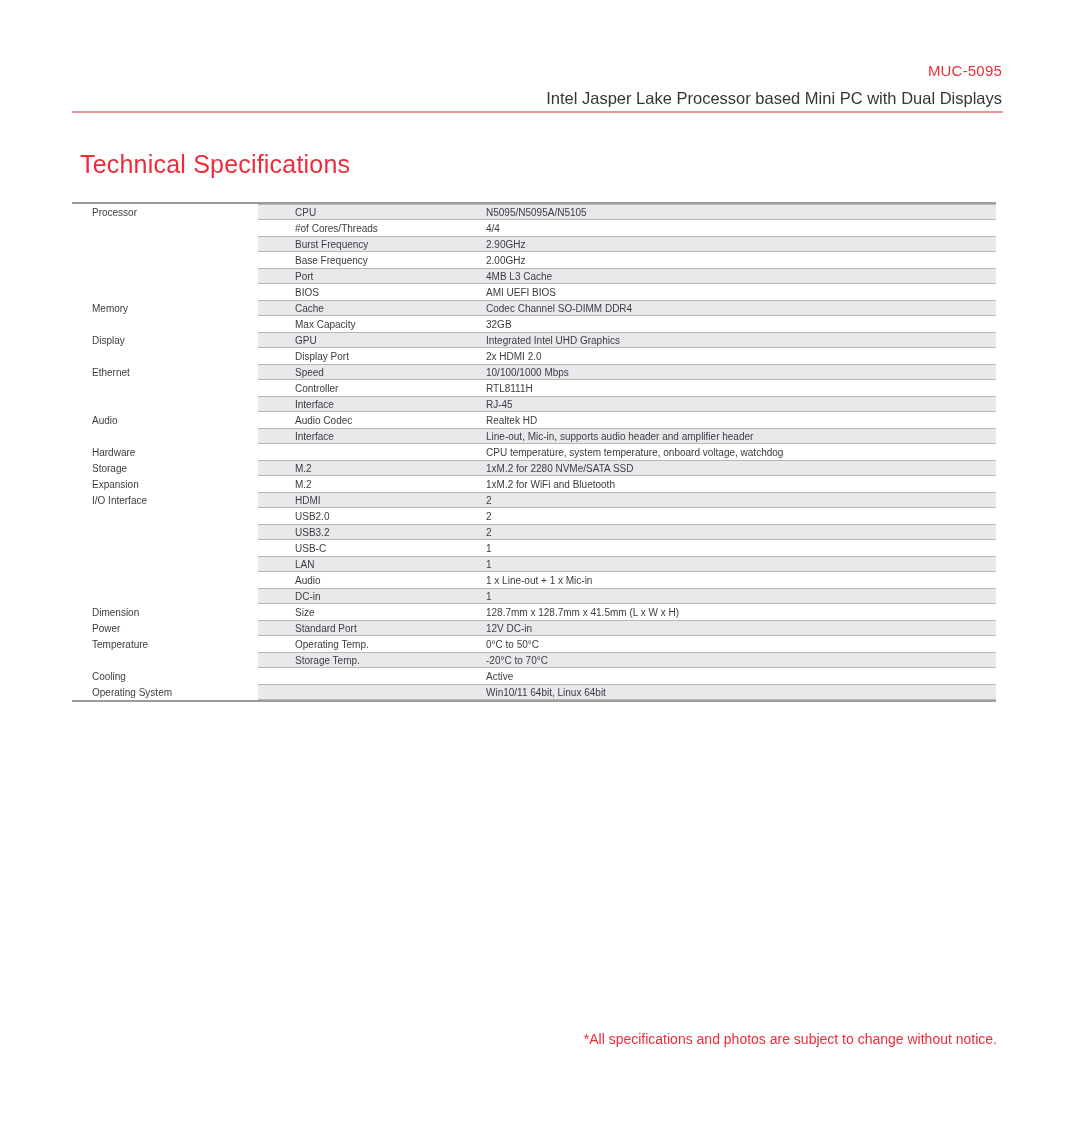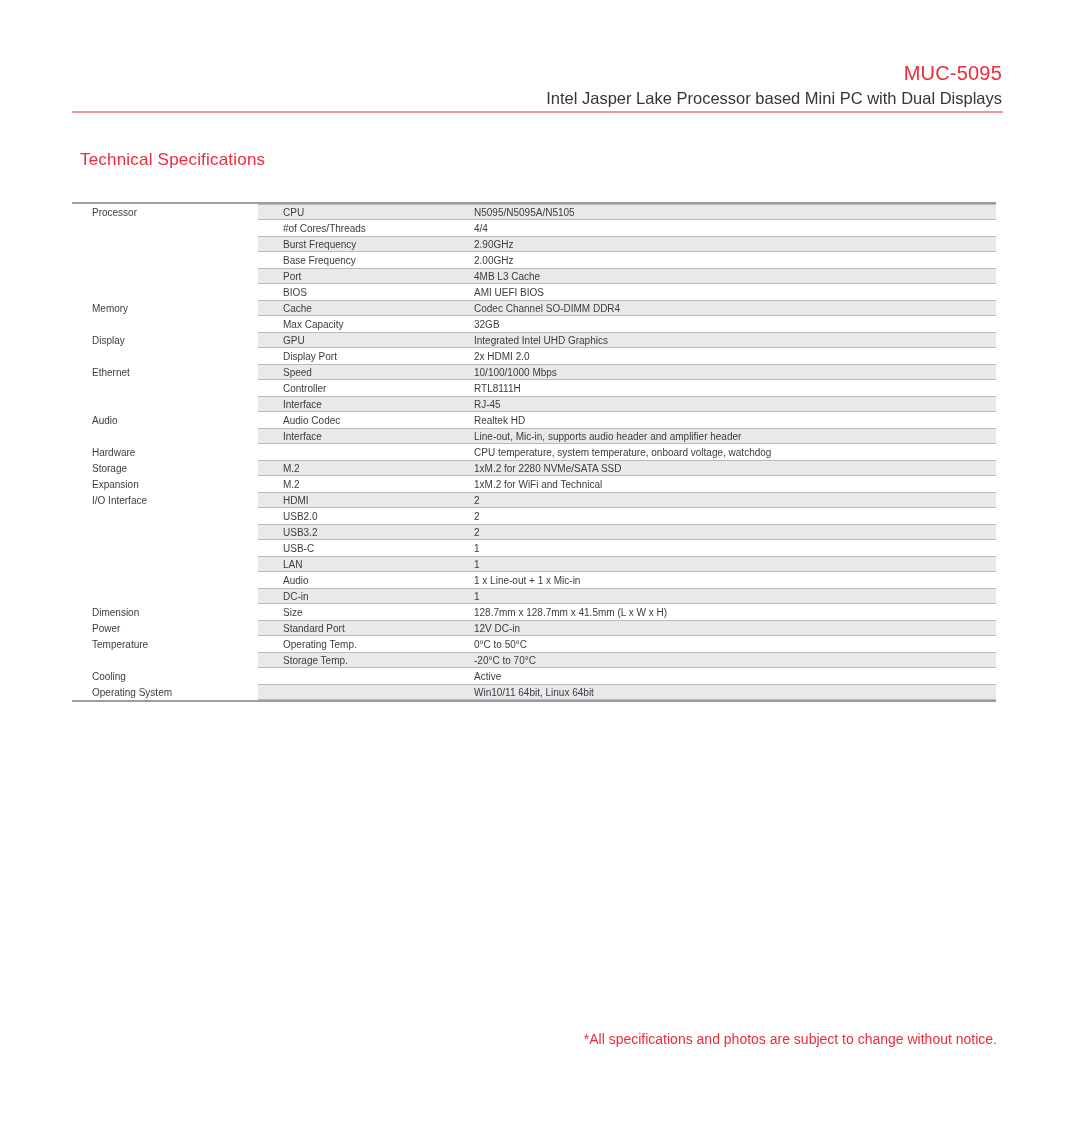--- a/index.html
+++ b/index.html
@@ -16,21 +16,21 @@
     width: 1080px;
     height: 1129px;
     position: relative;
     font-family: "Liberation Sans", sans-serif;
     overflow: hidden;
   }
   .model {
     position: absolute;
     top: 62px;
     right: 78px;
-    font-size: 20px;
+    font-size: 15px;
     font-weight: 500;
     color: var(--accent-red);
     letter-spacing: 0.2px;
   }
   .subtitle {
     position: absolute;
     top: 89px;
     right: 78px;
     font-size: 16.5px;
     color: #35353b;
@@ -41,21 +41,21 @@
     left: 72px;
     top: 111px;
     width: 931px;
     height: 2px;
     background: var(--rule-red);
   }
   .page-title {
     position: absolute;
     left: 80px;
     top: 150px;
-    font-size: 17px;
+    font-size: 25px;
     font-weight: 500;
     color: var(--accent-red);
     letter-spacing: 0.2px;
   }
   .spec-table {
     position: absolute;
     left: 72px;
     top: 202px;
     width: 924px;
     border-top: 2px solid var(--table-border);
@@ -71,20 +71,21 @@
   .cat {
     width: 186px;
     padding-left: 20px;
     display: flex;
     align-items: center;
   }
   .spec {
     flex: 1;
     display: flex;
     align-items: stretch;
+    padding-left: 12px;
   }
   .row.shaded .spec {
     background: var(--row-shade);
     box-shadow: inset 0 1px 0 var(--row-border), inset 0 -1px 0 var(--row-border);
   }
   .attr {
     width: 216px;
     padding-left: 25px;
     display: flex;
     align-items: center;
@@ -249,21 +250,21 @@
     <div class="spec">
       <div class="attr">M.2</div>
       <div class="val">1xM.2 for 2280 NVMe/SATA SSD</div>
     </div>
   </div>
 
   <div class="row">
     <div class="cat">Expansion</div>
     <div class="spec">
       <div class="attr">M.2</div>
-      <div class="val">1xM.2 for WiFi and Technical</div>
+      <div class="val">1xM.2 for WiFi and Bluetooth</div>
     </div>
   </div>
 
   <div class="row shaded">
     <div class="cat">I/O Interface</div>
     <div class="spec">
       <div class="attr">HDMI</div>
       <div class="val">2</div>
     </div>
   </div>

